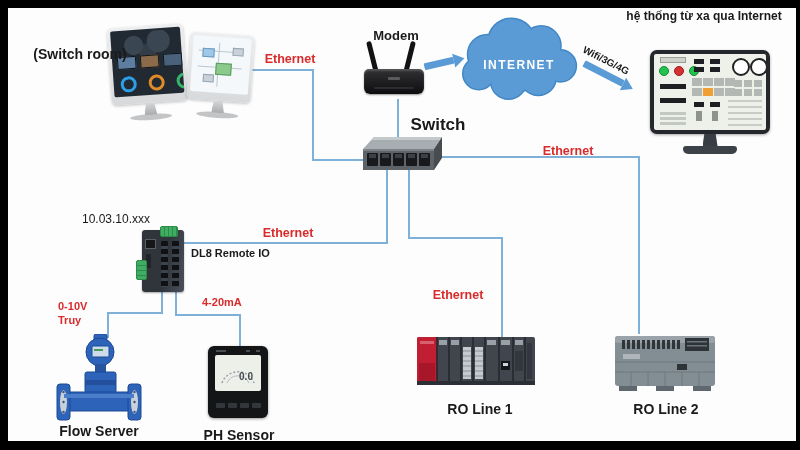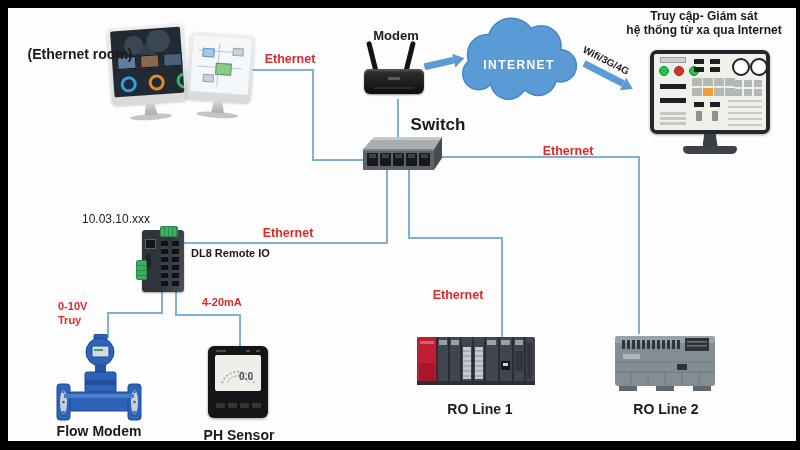--- a/index.html
+++ b/index.html
@@ -78,45 +78,44 @@
 <div class="wire h" style="left:408px;top:237px;width:95px;"></div>
 <div class="wire v" style="left:501px;top:237px;height:101px;"></div>
 <div class="wire v" style="left:161px;top:291px;height:22px;"></div>
 <div class="wire h" style="left:107px;top:312px;width:56px;"></div>
 <div class="wire v" style="left:107px;top:312px;height:26px;"></div>
 <div class="wire v" style="left:175px;top:291px;height:24px;"></div>
 <div class="wire h" style="left:175px;top:314px;width:66px;"></div>
 <div class="wire v" style="left:239px;top:314px;height:34px;"></div>
 
 <div class="lbl center" style="left:24px;top:46px;width:112px;font-size:14px;line-height:17px;">
-  <div>(Ethernet room)</div>
+  <div>(Switch room)</div>
 </div>
 <div class="lbl center" style="left:364px;top:28px;width:64px;font-size:13px;text-align:center;">Modem</div>
 <div class="lbl center" style="left:402px;top:115px;width:72px;font-size:17px;">Switch</div>
 <div class="lbl center" style="left:618px;top:10px;width:172px;font-size:12px;line-height:13.5px;">
-  <div>Truy cập- Giám sát</div>
   <div>hệ thống từ xa qua Internet</div>
 </div>
 <div class="lbl" style="left:586px;top:44px;font-size:10px;transform:rotate(27deg);transform-origin:left top;">Wifi/3G/4G</div>
 
 <div class="lbl red center" style="left:258px;top:52px;width:64px;font-size:12.5px;">Ethernet</div>
 <div class="lbl red center" style="left:256px;top:226px;width:64px;font-size:12.5px;">Ethernet</div>
 <div class="lbl red center" style="left:426px;top:288px;width:64px;font-size:12.5px;">Ethernet</div>
 <div class="lbl red center" style="left:536px;top:144px;width:64px;font-size:12.5px;">Ethernet</div>
 
 <div class="lbl" style="left:82px;top:212px;font-size:12px;font-weight:normal;">10.03.10.xxx</div>
 <div class="lbl" style="left:191px;top:247px;font-size:11px;">DL8 Remote IO</div>
 
 <div class="lbl red" style="left:58px;top:299px;font-size:11px;line-height:14px;">
   <div>0-10V</div>
   <div>Truy</div>
 </div>
 <div class="lbl red" style="left:202px;top:296px;font-size:11px;">4-20mA</div>
 
-<div class="lbl center" style="left:40px;top:423px;width:118px;font-size:14px;">Flow Modem</div>
+<div class="lbl center" style="left:40px;top:423px;width:118px;font-size:14px;">Flow Server</div>
 <div class="lbl center" style="left:196px;top:427px;width:86px;font-size:14px;">PH Sensor</div>
 <div class="lbl center" style="left:424px;top:401px;width:112px;font-size:14px;">RO Line 1</div>
 <div class="lbl center" style="left:610px;top:401px;width:112px;font-size:14px;">RO Line 2</div>
 
 <div class="imac" style="left:110px;top:26px;transform:rotate(-4deg);">
   <div class="mframe">
     <div class="screen" style="width:70px;height:66px;background:#212932;">
       <div class="abs" style="left:4px;top:2px;width:62px;height:30px;background:
         radial-gradient(circle at 30% 45%,#3a4752 0 9px,transparent 10px),
         radial-gradient(circle at 70% 35%,#3a4752 0 11px,transparent 12px),

